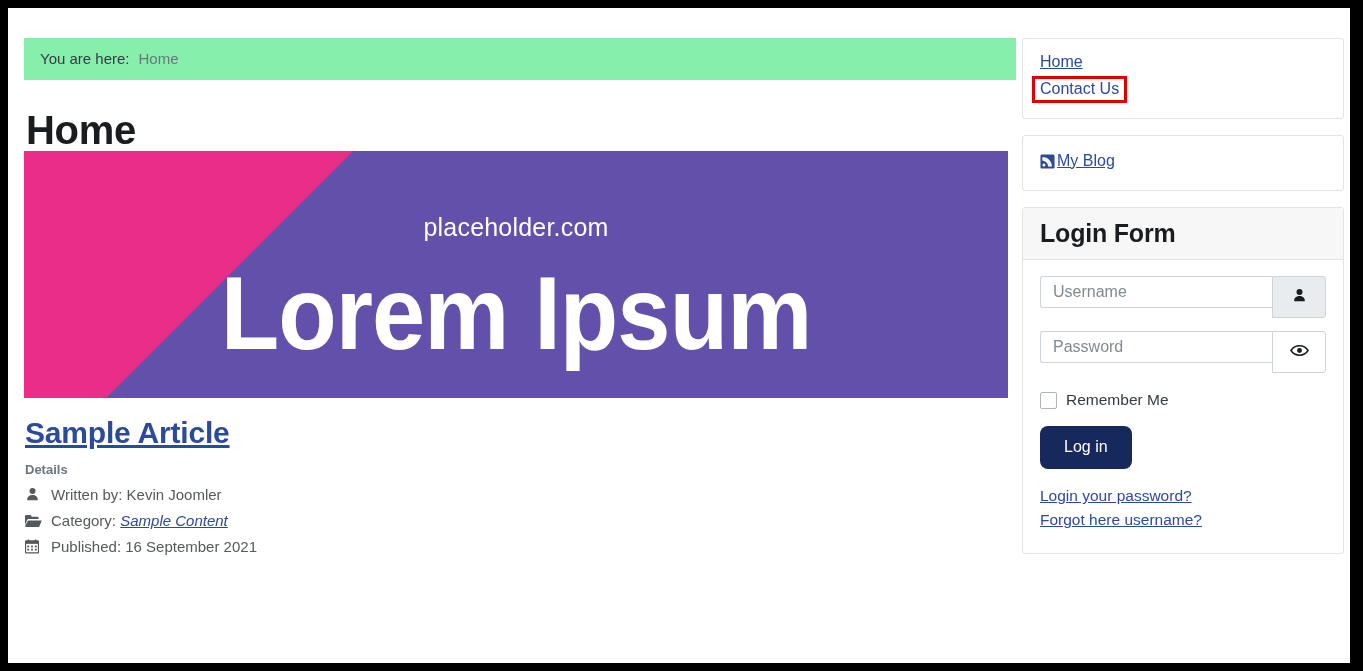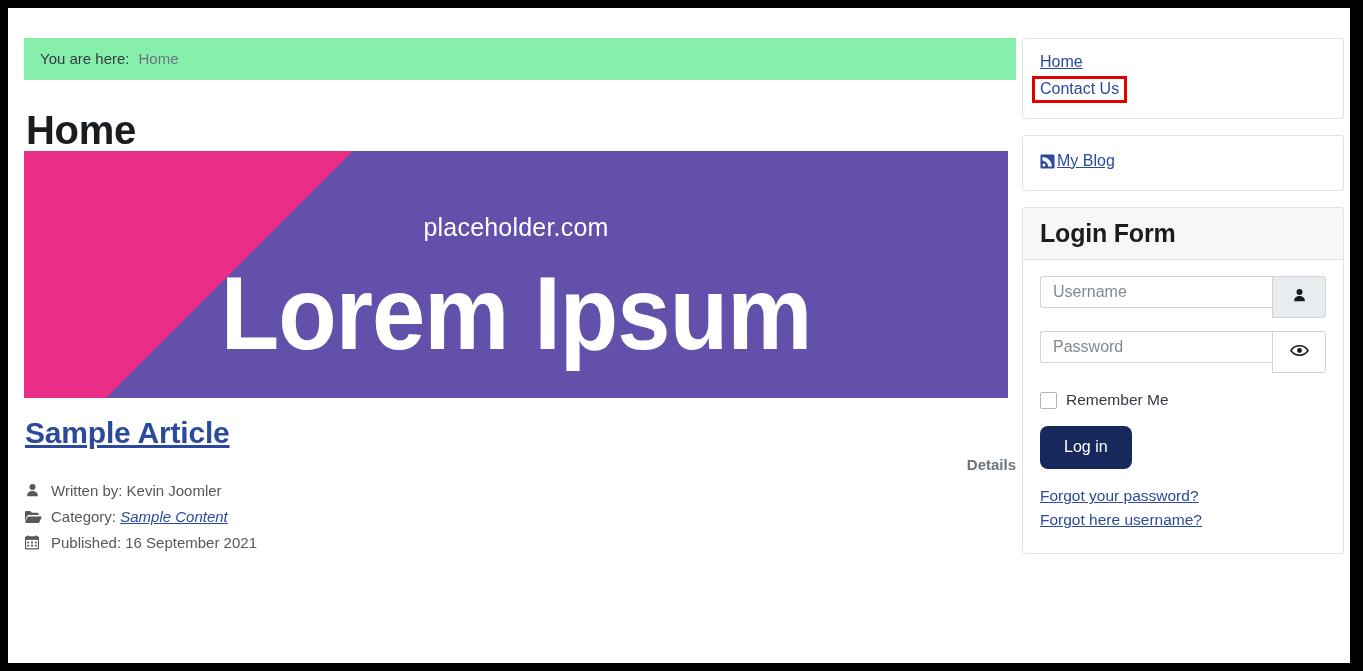--- a/index.html
+++ b/index.html
@@ -117,26 +117,25 @@
     padding: 0 0 0 1px;
     font-size: 30px;
     font-weight: bold;
     letter-spacing: -0.2px;
   }
   .article-title a {
     color: #2a4a9c;
     text-decoration: underline;
   }
   .details-label {
-    margin-top: 6px;
-    font-size: 15px;
+    margin-top: 12px;
+    font-size: 13px;
     font-weight: bold;
     color: #6c757d;
     padding-left: 1px;
-    text-align: right;
   }
   .meta-row {
     display: flex;
     align-items: center;
     margin-top: 9px;
     font-size: 15px;
     color: #55595c;
     padding-left: 1px;
     text-align: center;
   }
@@ -438,21 +437,21 @@
         </div>
 
         <div class="remember-row">
           <span class="remember-box"></span>
           <span class="remember-label">Remember Me</span>
         </div>
 
         <button class="login-button" style="background: rgb(22, 40, 92);">Log in</button>
 
         <div class="forgot-links">
-          <a href="#">Forgot your password?</a>
+          <a href="#">Login your password?</a>
           <a href="#">Forgot here username?</a>
         </div>
 
       </div>
     </div>
 
   </div>
 </div>
 
 </body></html>

